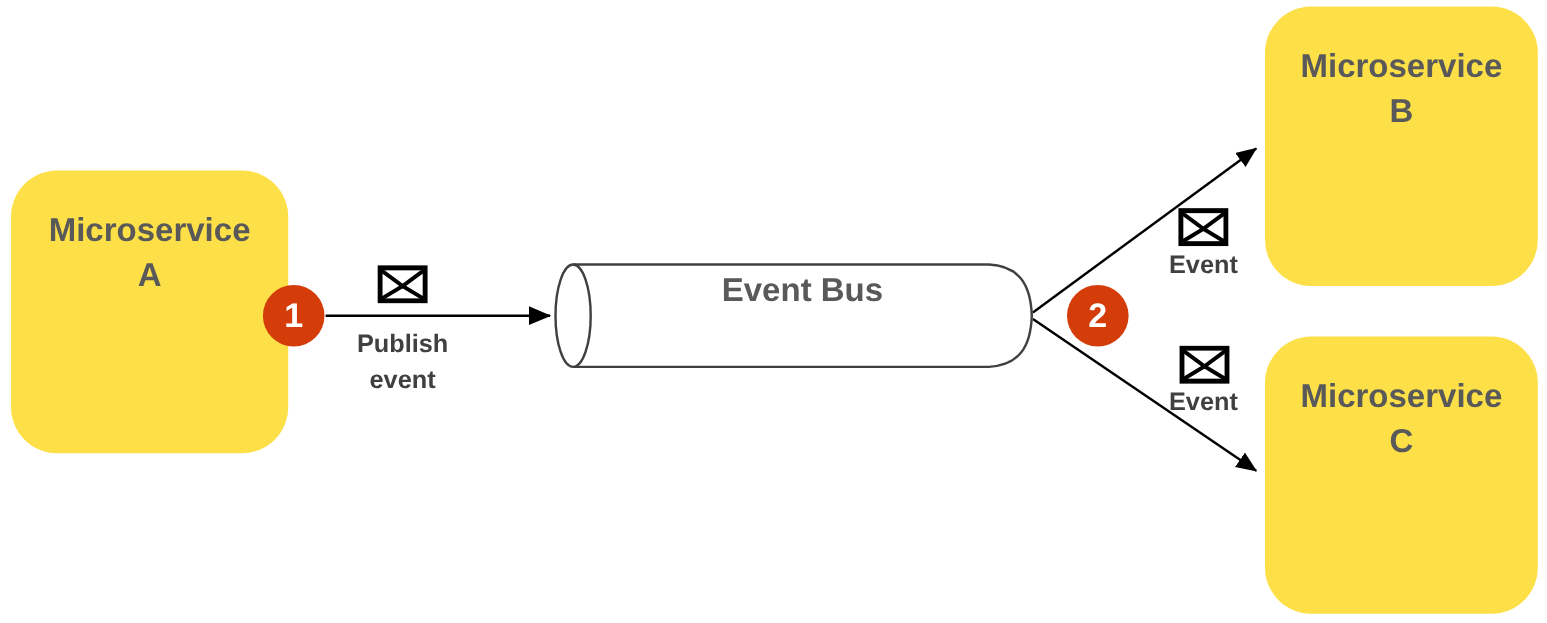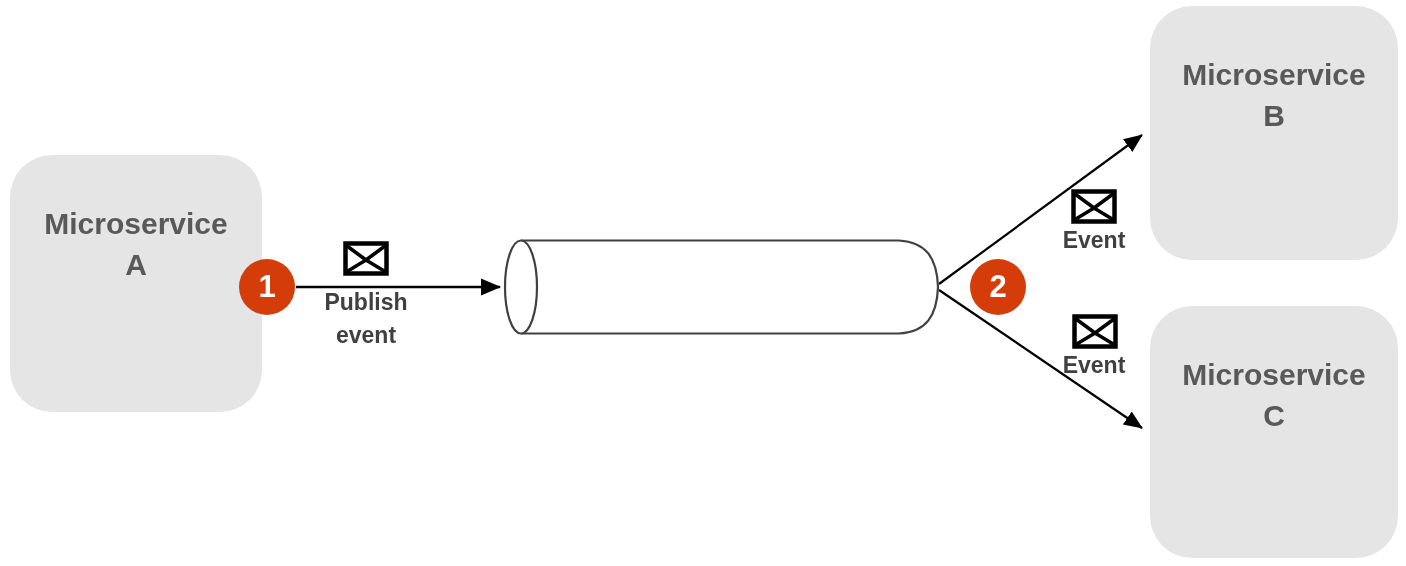--- a/index.html
+++ b/index.html
@@ -17,30 +17,30 @@
   }
   .connectors {
     position: absolute;
     left: 0; top: 0;
     width: 1406px;
     height: 566px;
     z-index: 2;
   }
   .service-box {
     position: absolute;
-    background: #e5e5e5;
+    background: #fde047;
     border-radius: 42px;
     z-index: 1;
     box-sizing: border-box;
     text-align: center;
     color: #595959;
     font-size: 30px;
     font-weight: bold;
     line-height: 41px;
-    padding-top: 48px;
+    padding-top: 34px;
   }
   .box-a { left: 10px;   top: 155px; width: 252px; height: 257px; }
   .box-b { left: 1150px; top: 6px;   width: 248px; height: 254px; }
   .box-c { left: 1150px; top: 306px; width: 248px; height: 252px; }
 
   .step-badge {
     position: absolute;
     width: 56px;
     height: 56px;
     border-radius: 50%;
@@ -80,21 +80,21 @@
 
   .edge-label {
     position: absolute;
     text-align: center;
     color: #404040;
     font-size: 23px;
     font-weight: bold;
     line-height: 33px;
     z-index: 3;
   }
-  .publish-label { left: 299px;  top: 286px; width: 134px; text-align: center; }
+  .publish-label { left: 299px;  top: 296px; width: 134px; text-align: center; }
   .event-b-label { left: 1044px; top: 224px; width: 100px; }
   .event-c-label { left: 1044px; top: 349px; width: 100px; }
 </style>
 </head>
 <body>
 
 <div class="canvas">
 
   <div class="service-box box-a">
     <span>Microservice</span><br>
@@ -138,20 +138,21 @@
   </svg>
 
   <div class="step-badge badge-1">
     <span>1</span>
   </div>
   <div class="step-badge badge-2">
     <span>2</span>
   </div>
 
   <div class="bus-text">
+    <span class="bus-title">Event Bus</span>
   </div>
 
   <div class="edge-label publish-label">
     <span>Publish</span><br>
     <span>event</span>
   </div>
   <div class="edge-label event-b-label">
     <span>Event</span>
   </div>
   <div class="edge-label event-c-label">

